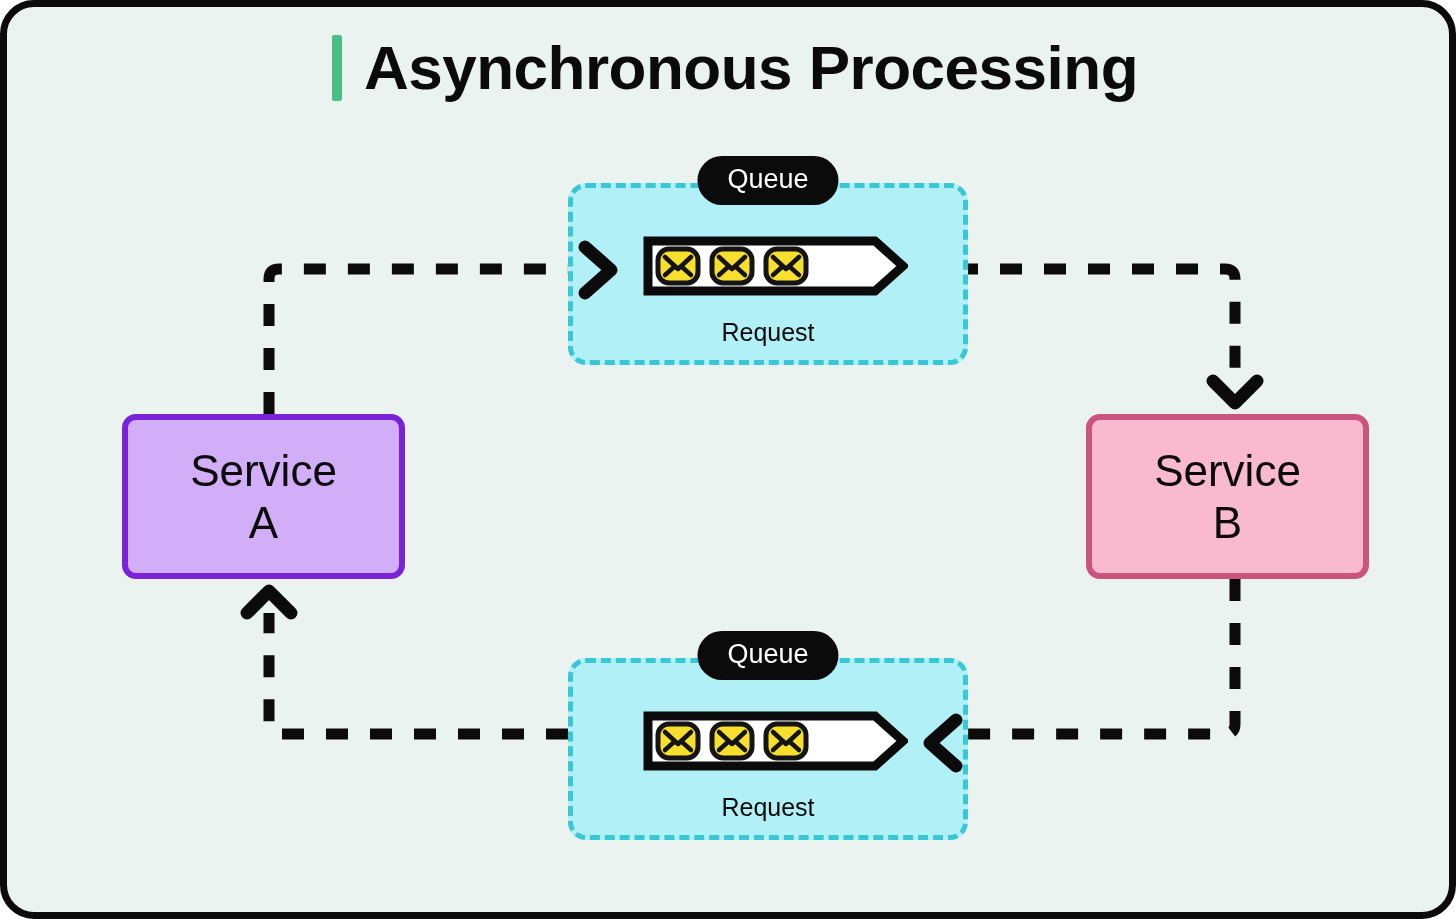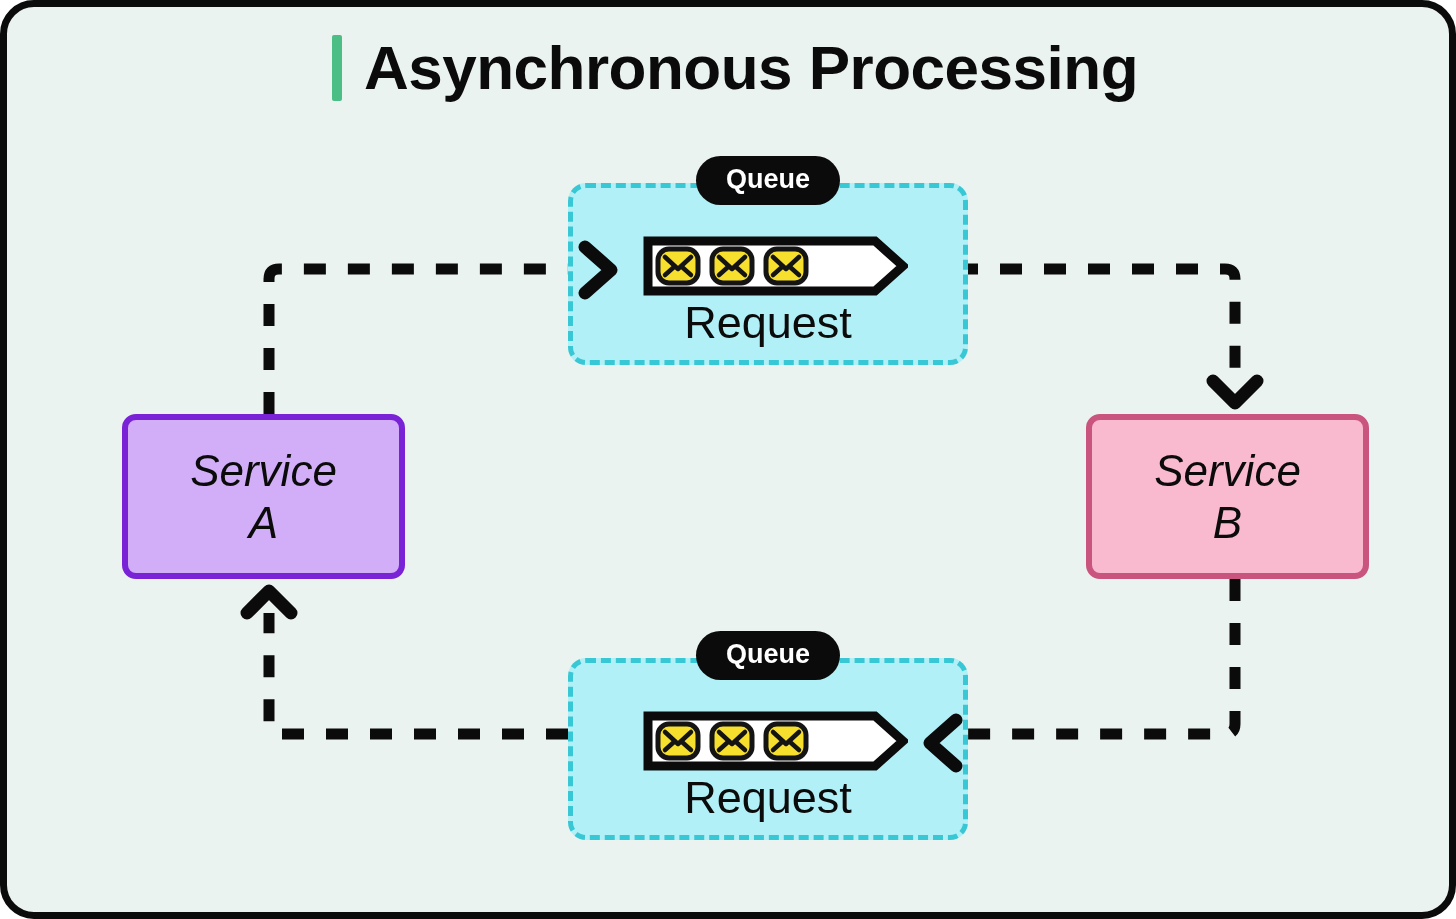--- a/index.html
+++ b/index.html
@@ -69,21 +69,20 @@
     box-sizing: border-box;
     border-radius: 14px;
     display: flex;
     flex-direction: column;
     align-items: center;
     justify-content: center;
     font-size: 44px;
     color: #0B0B0B;
     line-height: 1.16;
     text-align: center;
-    font-style: italic;
   }
   #service-a {
     left: 115px;
     top: 407px;
     width: 283px;
     height: 165px;
     background: #D1AEF7;
     border: 6px solid #7A22D6;
   }
   #service-b {
@@ -109,34 +108,34 @@
   #queue-response { left: 561px; top: 651px; }
 
   .queue-badge {
     position: absolute;
     left: 50%;
     top: -32px;
     transform: translateX(-50%);
     background: #0B0B0B;
     color: #ffffff;
     font-size: 27px;
-    font-weight: 700;
+    font-weight: 400;
     padding: 10px 30px 12px;
     border-radius: 30px;
     white-space: nowrap;
     line-height: 1;
   }
 
   .queue-label {
     position: absolute;
     left: 0;
     bottom: 15px;
     width: 100%;
     text-align: center;
-    font-size: 45px;
+    font-size: 25px;
     color: #0B0B0B;
     line-height: 1;
   }
 
   
   .msg-arrow {
     position: absolute;
     left: 70px;
     top: 48px;
     width: 265px;

